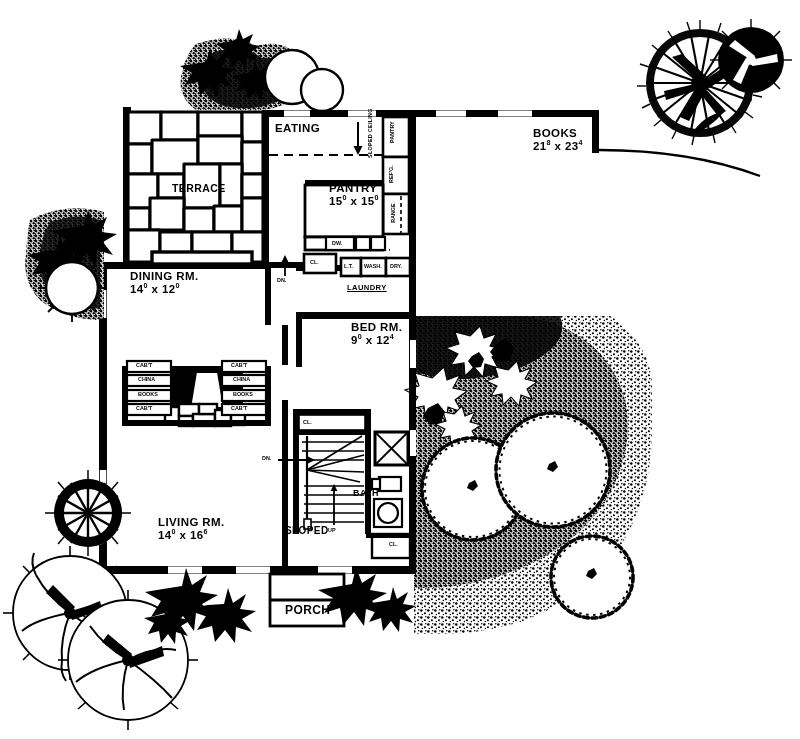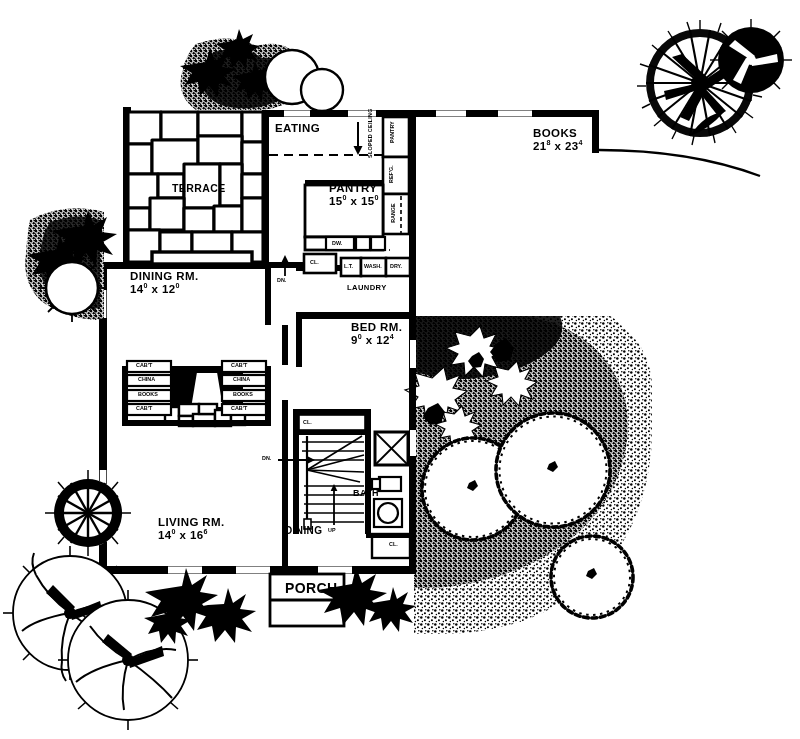--- a/index.html
+++ b/index.html
@@ -559,33 +559,33 @@
 <div class="lbl room" style="left:351px;top:321px;">
   <span>BED RM.</span>
   <span class="dim"><span>9</span><sup>0</sup> x <span>12</span><sup>4</sup></span>
 </div>
 
 <div class="lbl room" style="left:143px;top:516px;margin-left:15px;">
   <span>LIVING RM.</span>
   <span class="dim"><span>14</span><sup>0</sup> x <span>16</span><sup>6</sup></span>
 </div>
 
-<div class="lbl mid" style="left:347px;top:284px;">
+<div class="lbl mid" style="left:347px;top:284px;text-decoration:underline;">
   <span>LAUNDRY</span>
 </div>
 
 <div class="lbl mid" style="left:353px;top:488px;font-size:9px;text-align:right;">
   <span>BATH</span>
 </div>
 
 <div class="lbl mid" style="left:285px;top:525px;font-size:10px;">
-  <span>DINING</span>
-</div>
-
-<div class="lbl mid" style="left:285px;top:580px;font-size:14px;">
+  <span>SLOPED</span>
+</div>
+
+<div class="lbl mid" style="left:285px;top:604px;font-size:12px;">
   <span>PORCH</span>
 </div>
 
 <div class="lbl tiny vert" style="left:381px;top:129px;transform:rotate(-90deg);">
   <span>PANTRY</span>
 </div>
 <div class="lbl tiny vert" style="left:382px;top:171px;transform:rotate(-90deg);">
   <span>REF'G.</span>
 </div>
 <div class="lbl tiny vert" style="left:383px;top:210px;transform:rotate(-90deg);">

